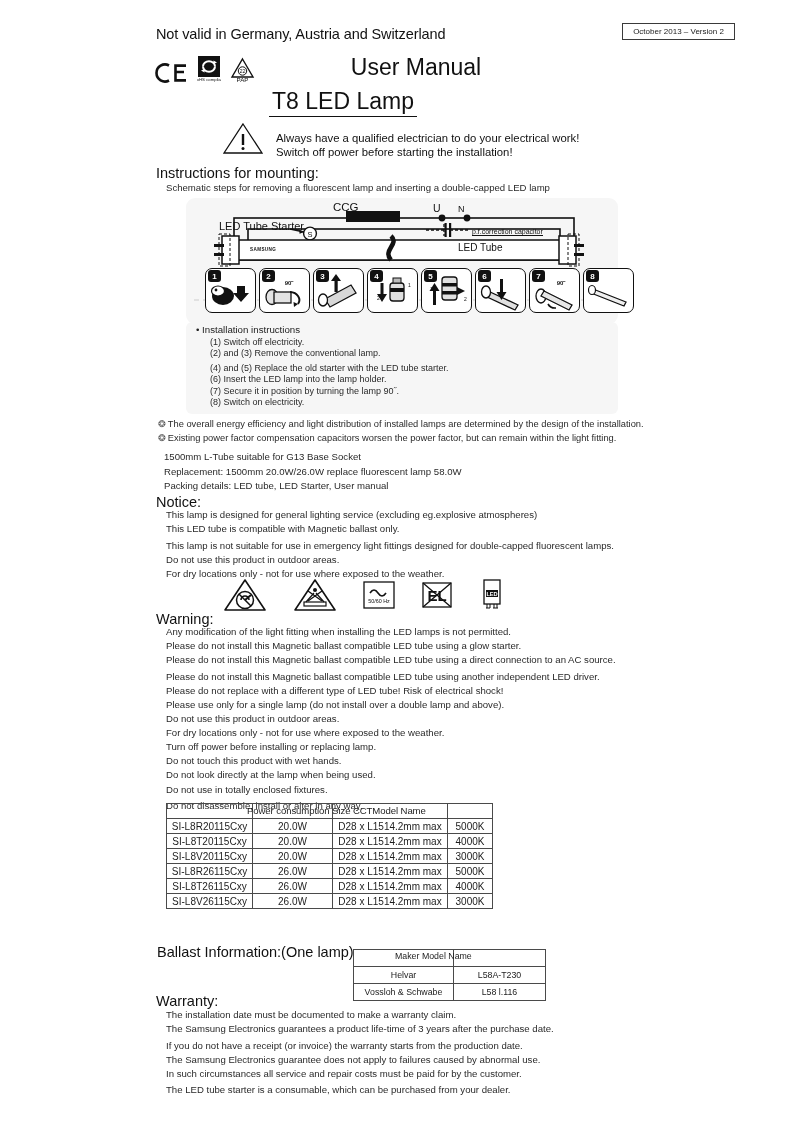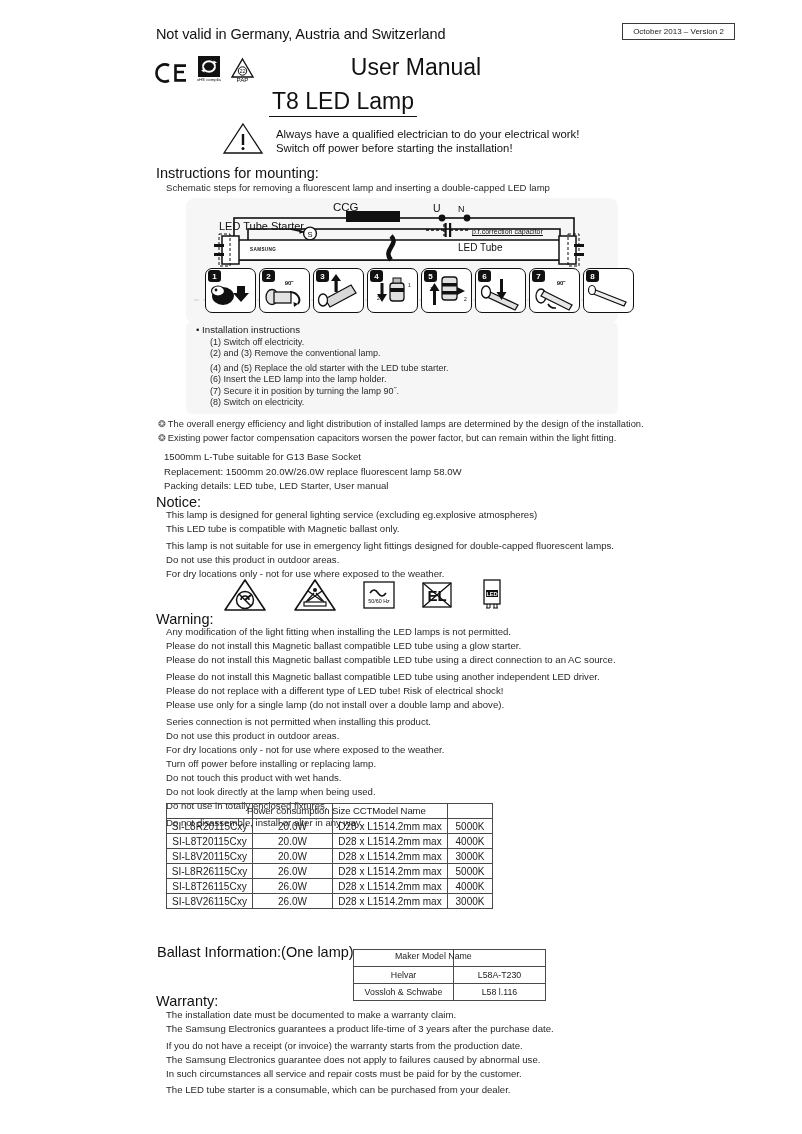--- a/index.html
+++ b/index.html
@@ -71,21 +71,21 @@
   }
   .title-sub span {
     border-bottom: 1.6px solid #111;
     padding: 0 3px 2px 3px;
   }
 
   .warn-row {
     position: absolute;
     left: 222px; top: 122px;
     display: flex;
-    align-items: center;
+    align-items: flex-end;
     gap: 12px;
   }
   .warn-text {
     font-size: 11.3px;
     line-height: 14px;
     color: #111;
   }
 
   
   .h-sec {
@@ -527,21 +527,20 @@
   </div>
 
   <div class="h-sec" style="left:156px; top:611px;">Warning:</div>
   <div class="warning-list" style="top:625px;">
     <div>Any modification of the light fitting when installing the LED lamps is not permitted.</div>
     <div>Please do not install this Magnetic ballast compatible LED tube using a glow starter.</div>
     <div>Please do not install this Magnetic ballast compatible LED tube using a direct connection to an AC source.</div>
     <div class="gap">Please do not install this Magnetic ballast compatible LED tube using another independent LED driver.</div>
     <div>Please do not replace with a different type of LED tube! Risk of electrical shock!</div>
     <div>Please use only for a single lamp (do not install over a double lamp and above).</div>
-    <div class="gap">Series connection is not permitted when installing this product.</div>
     <div>Do not use this product in outdoor areas.</div>
     <div>For dry locations only - not for use where exposed to the weather.</div>
     <div>Turn off power before installing or replacing lamp.</div>
     <div>Do not touch this product with wet hands.</div>
     <div>Do not look directly at the lamp when being used.</div>
     <div>Do not use in totally enclosed fixtures.</div>
     <div class="gap">Do not disassemble, install or alter in any way.</div>
   </div>
 
   <table class="model-tbl">

